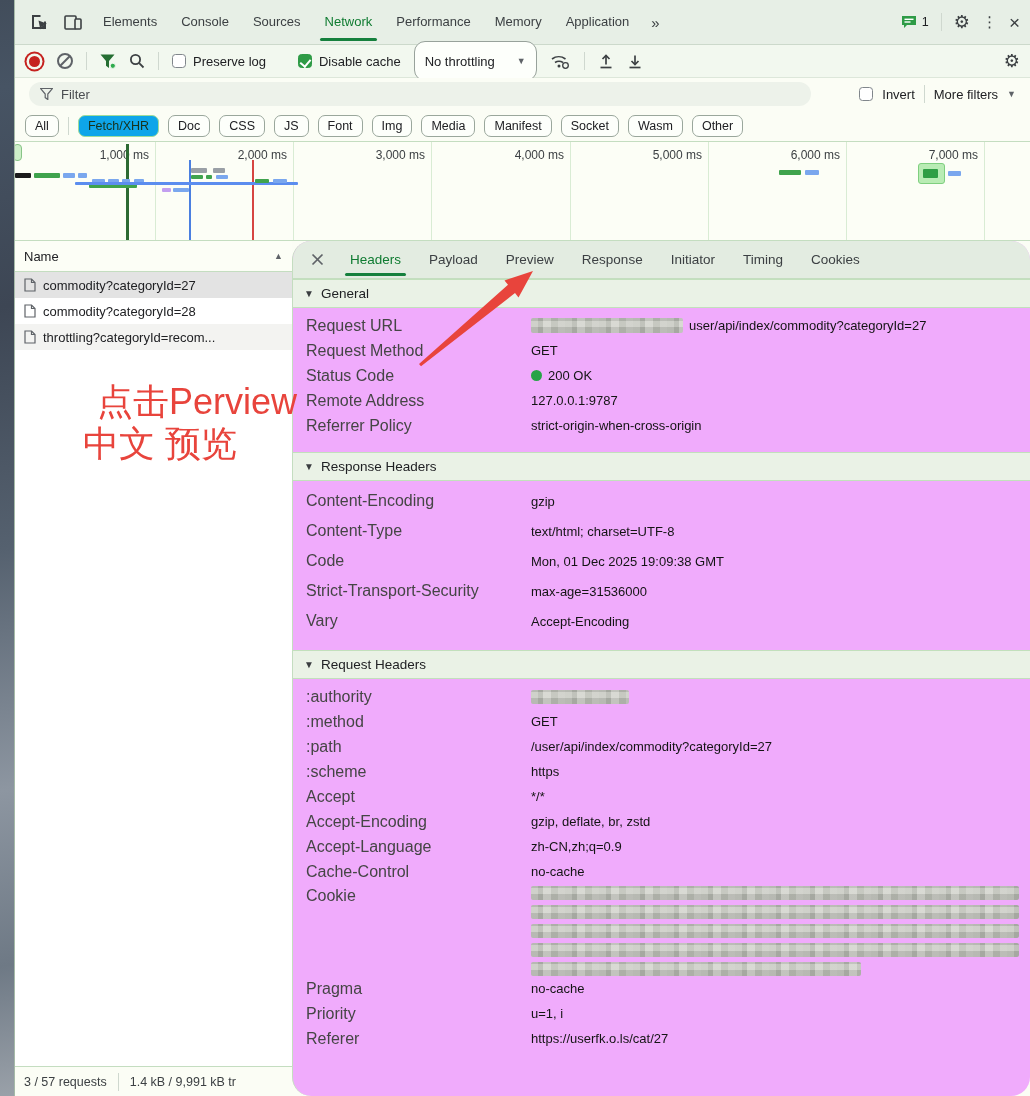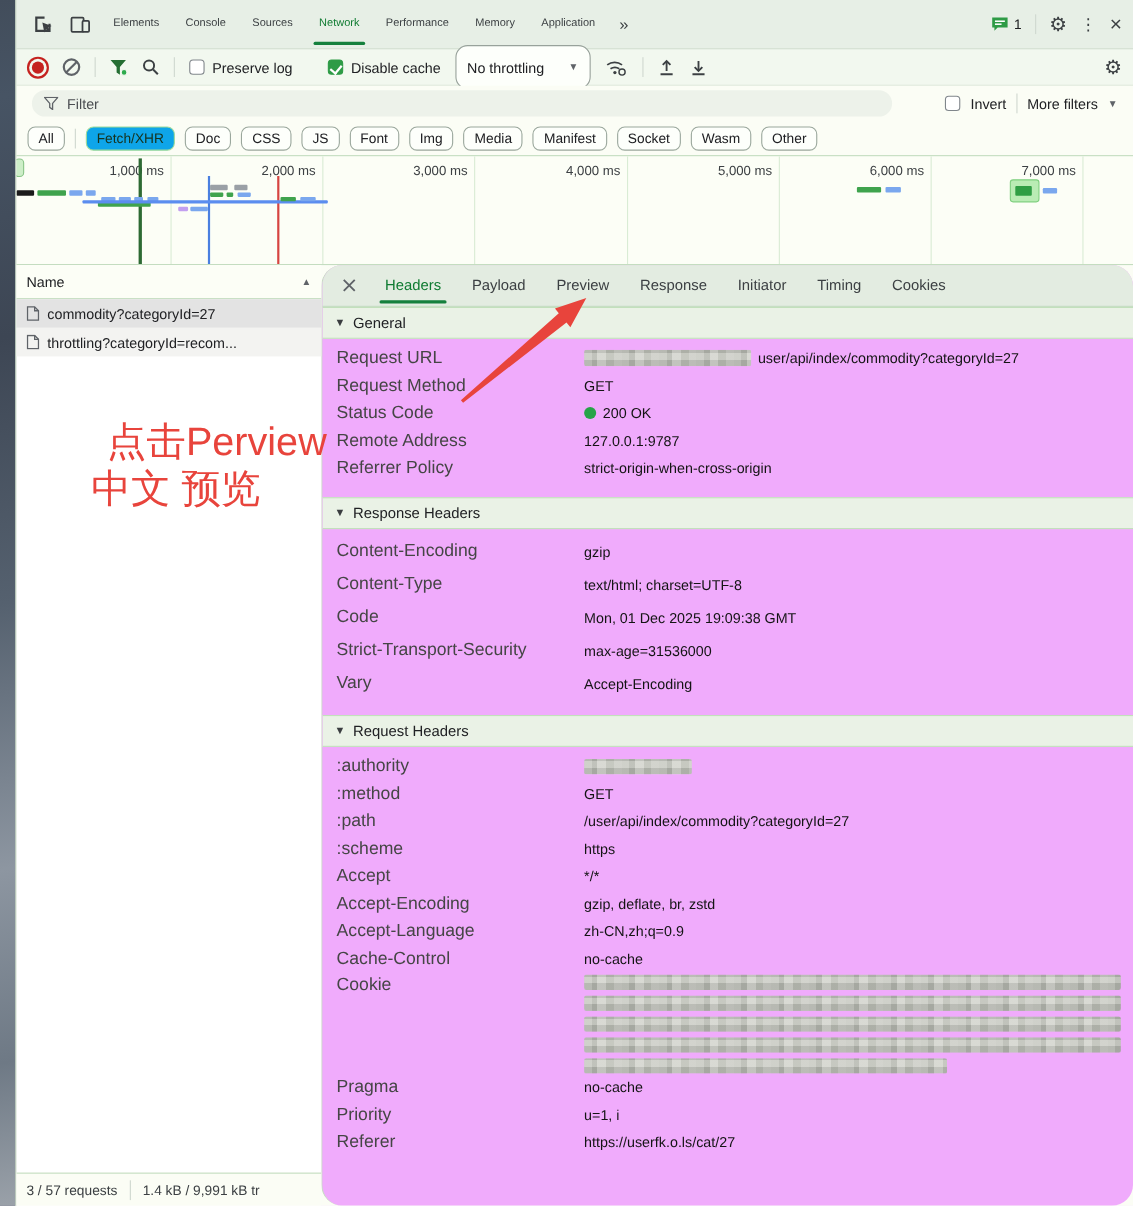--- a/index.html
+++ b/index.html
@@ -4,21 +4,21 @@
 <style>
   * { box-sizing: border-box; margin: 0; padding: 0; }
   html,body { width:1030px; height:1096px; overflow:hidden; font-family:"Liberation Sans",sans-serif; background:#fff; }
   .desktop { position:absolute; left:0; top:0; width:14px; height:1096px;
     background:linear-gradient(170deg,#47546400,#475464 8%,#3d4654 28%,#55616f 50%,#8d96a1 72%,#6e7985 88%,#9aa1a9 100%),#424d5b; }
   .devtools { position:absolute; left:14px; top:0; width:1016px; height:1096px; background:#fbfdf5; border-left:1px solid #a6baa8; display:flex; flex-direction:column; }
 
   
   .tabbar { height:45px; background:#e7efe6; border-bottom:1px solid #ccd9cb; display:flex; align-items:center; padding:0 8px; flex:none; }
   .tb-icons { display:flex; align-items:center; gap:14px; padding:0 8px 0 6px; }
-  .tab { margin:0 12px; font-size:10px; color:#3c4043; height:44px; line-height:44px; position:relative; white-space:nowrap; cursor:default; }
+  .tab { margin:0 12px; font-size:13px; color:#3c4043; height:44px; line-height:44px; position:relative; white-space:nowrap; cursor:default; }
   .tab.active { color:#0f7b31; }
   .tab.active::after { content:""; position:absolute; left:-5px; right:-5px; bottom:3px; height:3px; background:#15803d; border-radius:2px; }
   .overflow-chevrons { font-size:15px; color:#3c4043; margin:0 10px; }
   .tabbar-right { margin-left:auto; display:flex; align-items:center; gap:12px; padding-right:2px; }
   .issues { display:flex; align-items:center; gap:5px; font-size:12.5px; color:#202124; }
   .vdiv { width:1px; height:18px; background:#cfd8cf; flex:none; }
   .glyph-gear { font-size:18px; color:#3c4043; }
   .glyph-dots { font-size:15px; color:#3c4043; letter-spacing:0; }
   .glyph-x { font-size:19px; color:#3c4043; line-height:1; }
 
@@ -276,20 +276,27 @@
         <span class="sort">▲</span>
       </div>
       <div id="request-list">
           <div class="req-row selected">
             <svg class="ic" width="12" height="14" viewBox="0 0 12 14" fill="none" stroke="#5f6368" stroke-width="1.2">
               <path d="M1 1h6.5L11 4.5V13H1z"></path>
               <path d="M7.5 1v3.5H11"></path>
             </svg>
             <span>commodity?categoryId=27</span>
           </div>
+          <div class="req-row">
+            <svg class="ic" width="12" height="14" viewBox="0 0 12 14" fill="none" stroke="#5f6368" stroke-width="1.2">
+              <path d="M1 1h6.5L11 4.5V13H1z"></path>
+              <path d="M7.5 1v3.5H11"></path>
+            </svg>
+            <span>commodity?categoryId=28</span>
+          </div>
           <div class="req-row striped">
             <svg class="ic" width="12" height="14" viewBox="0 0 12 14" fill="none" stroke="#5f6368" stroke-width="1.2">
               <path d="M1 1h6.5L11 4.5V13H1z"></path>
               <path d="M7.5 1v3.5H11"></path>
             </svg>
             <span>throttling?categoryId=recom...</span>
           </div>
         </div>
       <div class="annotation">
         <div class="l1">点击Perview</div>

